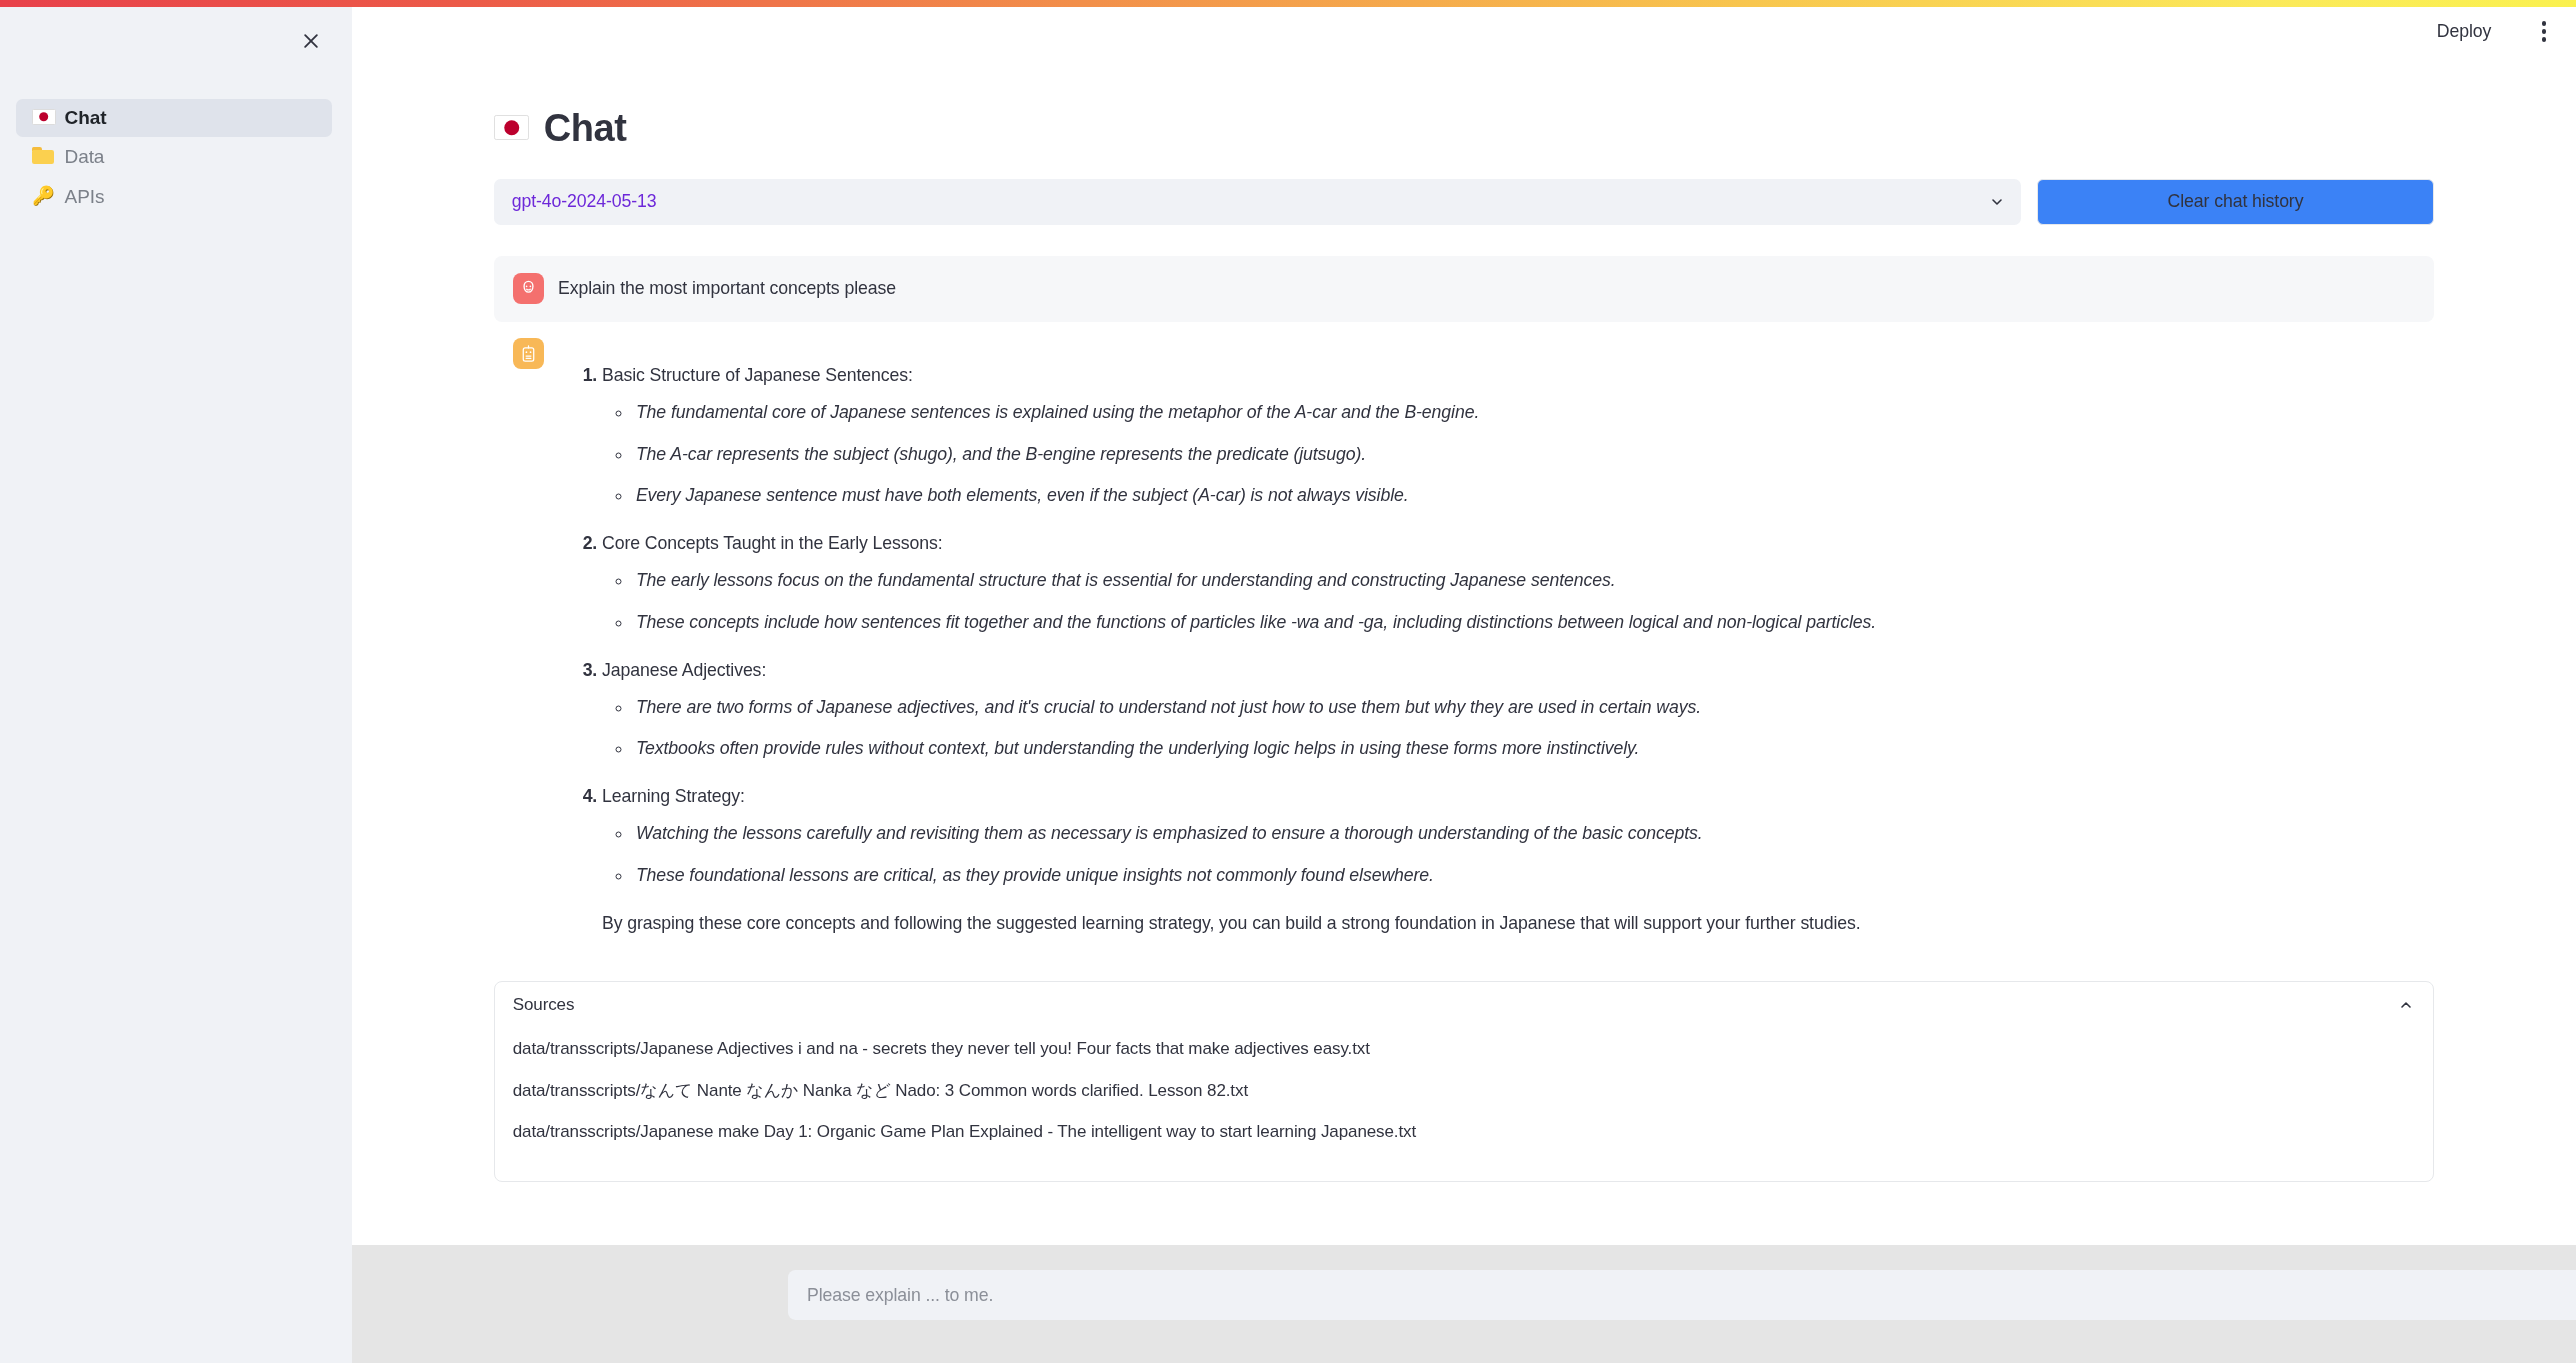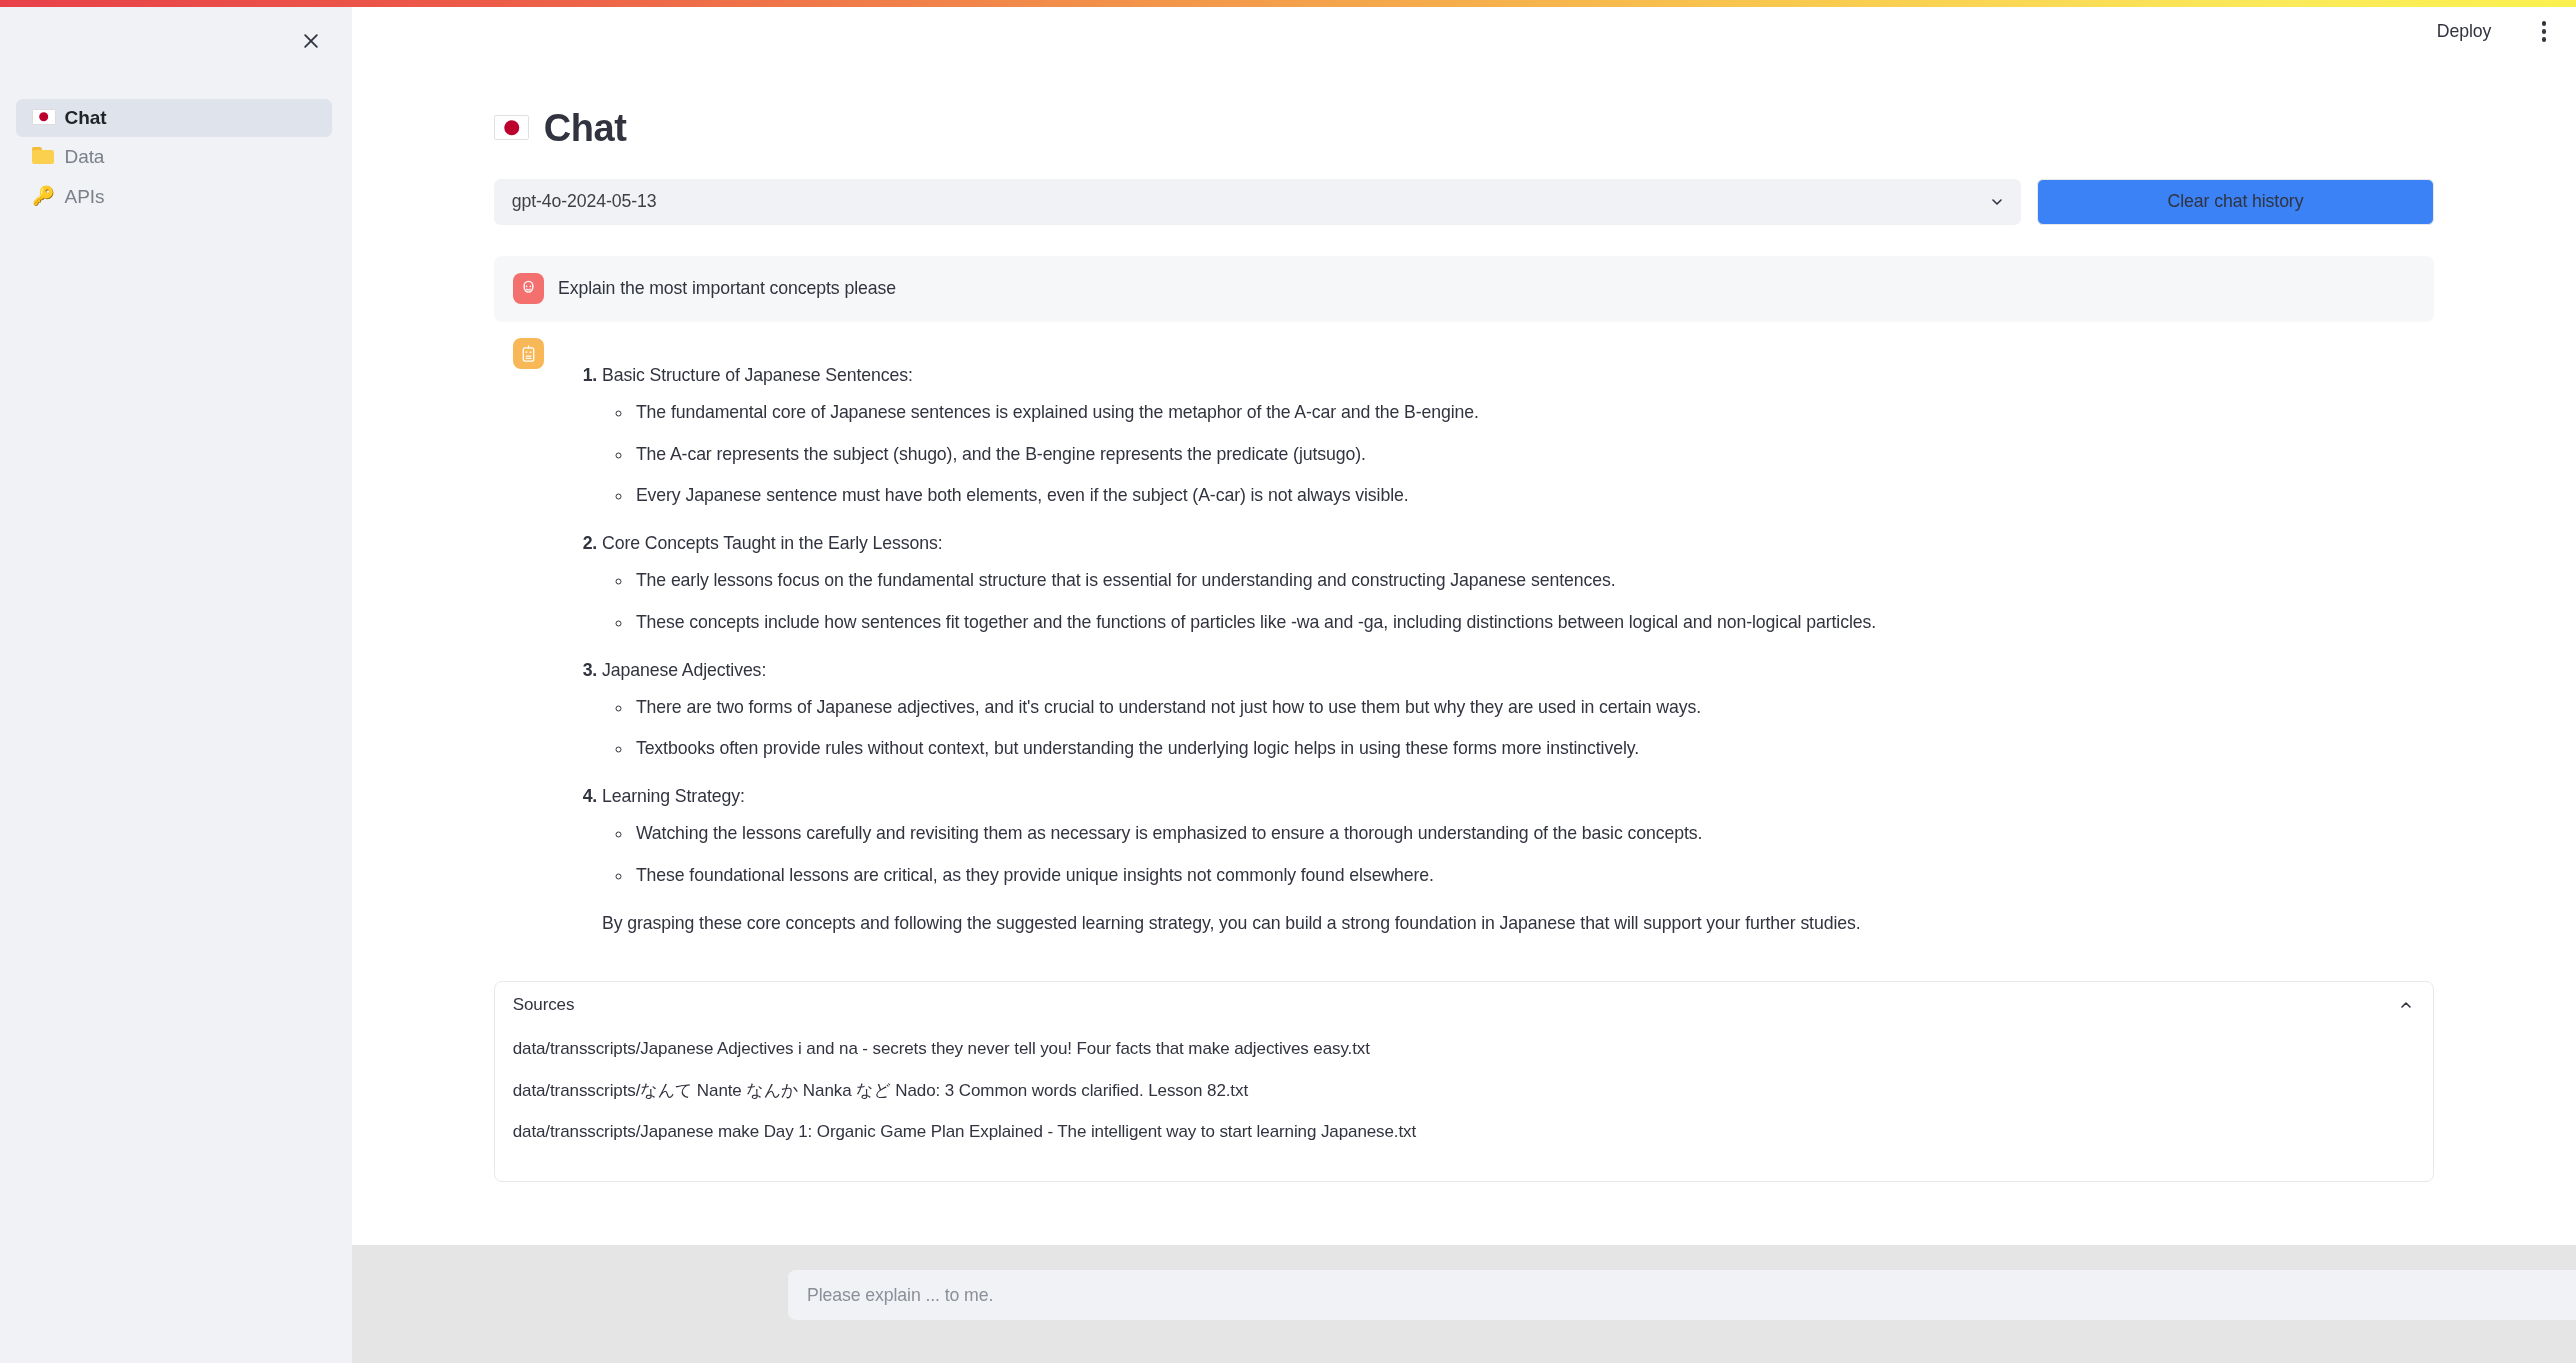--- a/index.html
+++ b/index.html
@@ -213,21 +213,21 @@
     background: #f0f2f6;
     border-radius: 6.6px;
     display: flex;
     align-items: center;
     justify-content: space-between;
     padding: 0 16px 0 17.7px;
     cursor: pointer;
   }
   #model-select-value {
     font-size: 17.7px;
-    color: #404040;
+    color: #6d28d9;
     letter-spacing: -0.1px;
   }
   .chev {
     width: 16px; height: 16px;
     color: #31333f;
   }
   #clear-history-button {
     flex: 1;
     height: 46px;
     background: #3b82f6;
@@ -287,20 +287,21 @@
   }
   .msg-body ol > li {
     margin-bottom: 7.4px;
     font-weight: 700;
   }
   .msg-body ol > li > .li-head { font-weight: 400; }
   .msg-body ul {
     margin: 9.6px 0 20.6px 0;
     padding-left: 31px;
     list-style-type: circle;
+    font-style: italic;
   }
   .msg-body ul > li {
     font-weight: 400;
     margin-bottom: 14px;
     padding-left: 2.9px;
   }
   .msg-body .closing {
     margin-top: 19px;
     margin-left: 44px;
   }

